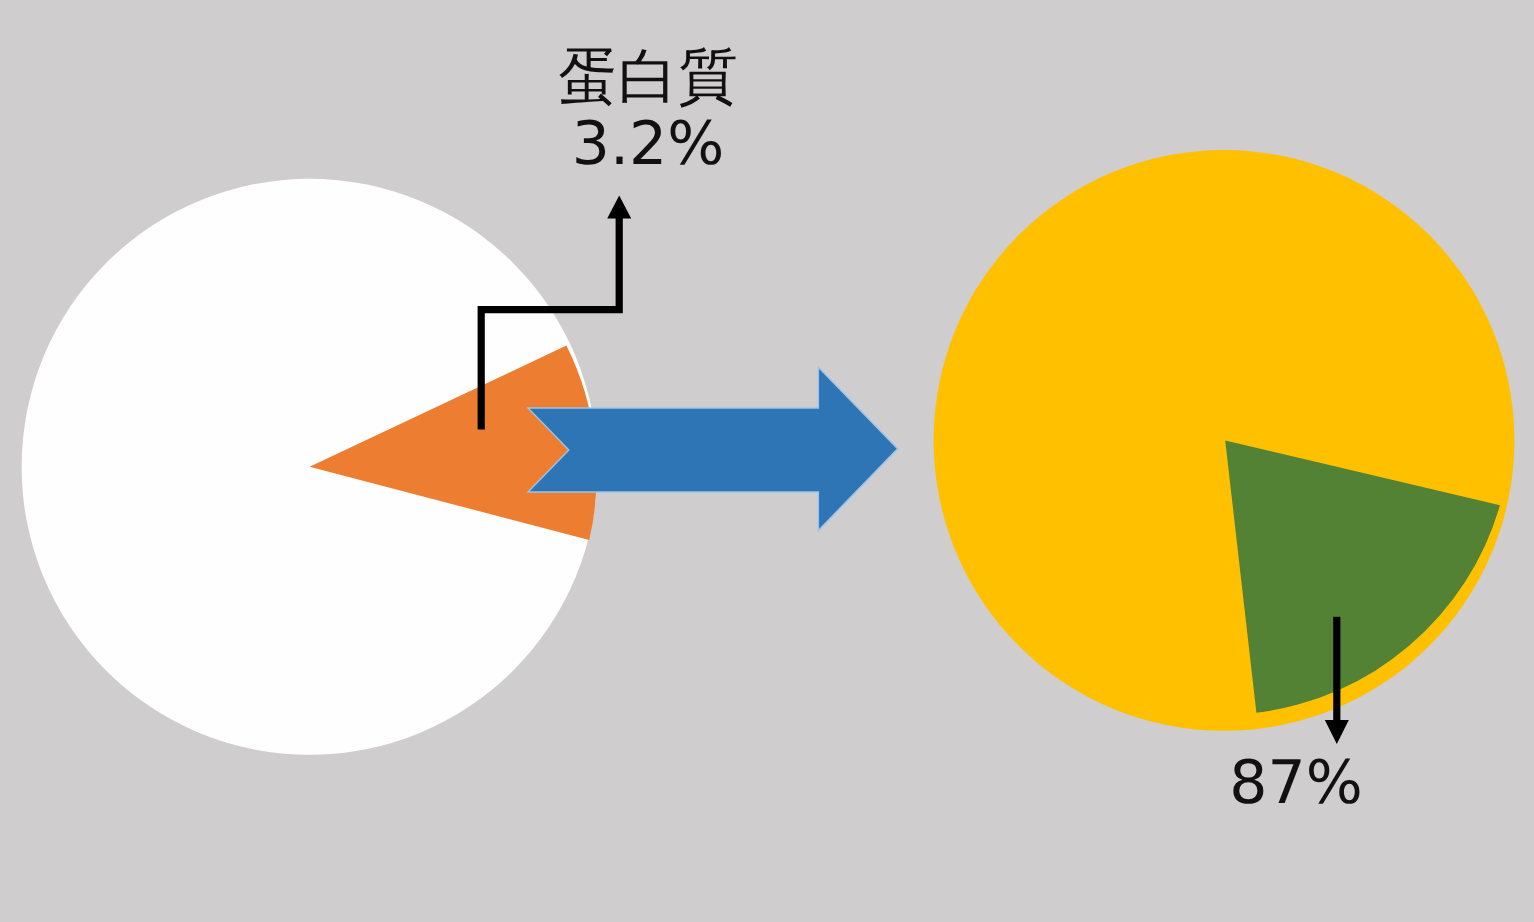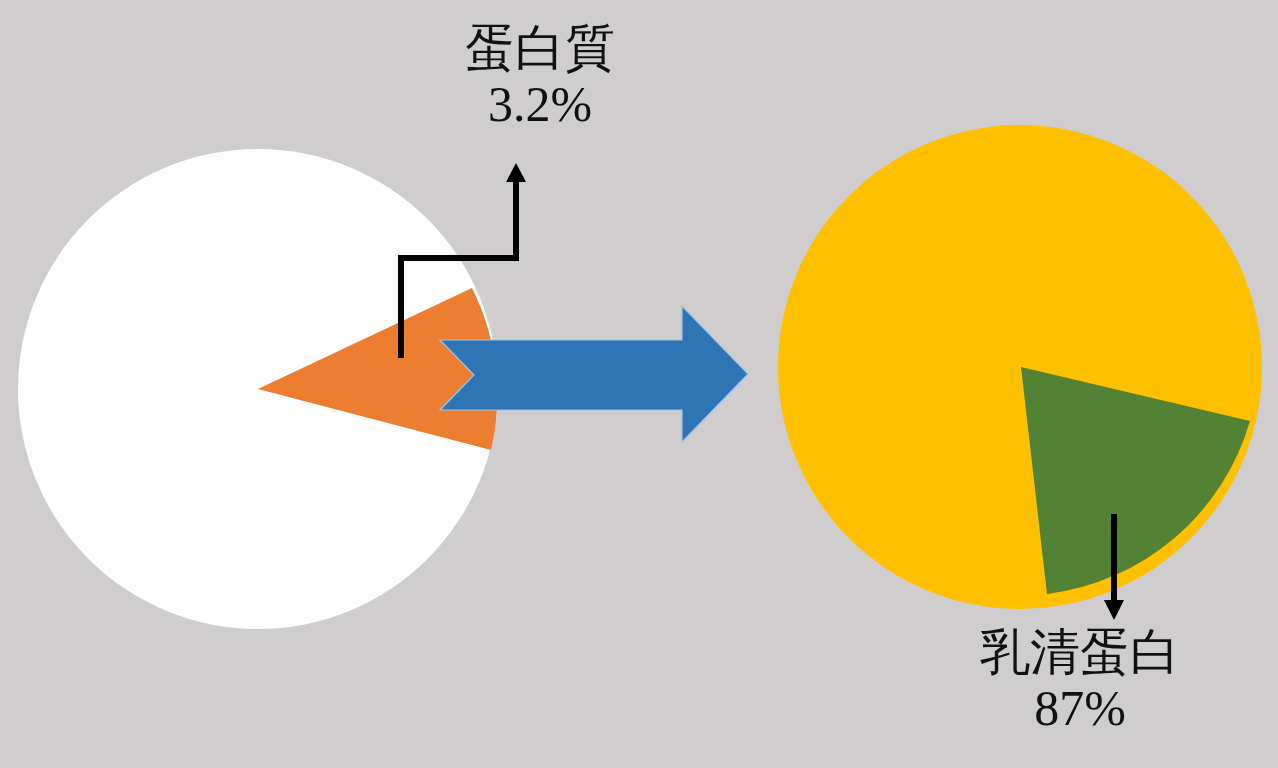--- a/index.html
+++ b/index.html
@@ -12,22 +12,22 @@
     }
     #stage { position: absolute; left: 0; top: 0; width: 1278px; height: 768px; }
     .label {
       position: absolute;
       text-align: center;
       color: #111111;
       line-height: 1.12;
       white-space: nowrap;
     }
     .label .name { display: block; font-size: 50px; }
-    .label .pct  { display: block; font-size: 50px; font-family: Liberation Serif, serif; }
-    #label-protein { left: 440px; top: 20px; width: 200px; }
+    .label .pct  { display: block; font-size: 50px; }
+    #label-protein { left: 440px; top: 36px; width: 200px; }
     #label-casein  { left: 880px; top: 200px; width: 260px; }
     #label-whey    { left: 940px; top: 624px; width: 280px; }
   </style>
 </head>
 <body>
 
 <svg id="stage" viewBox="0 0 1278 768" xmlns="http://www.w3.org/2000/svg">
 
   <g>
     <circle cx="258" cy="389" r="240" fill="#fefefe"></circle>
@@ -54,15 +54,14 @@
 
 <div class="label" id="label-protein">
   <span class="name">蛋白質</span>
   <span class="pct">3.2%</span>
 </div>
 
 <div class="label" id="label-casein">
 </div>
 
 <div class="label" id="label-whey">
-  <span class="name">乳清蛋白</span>
   <span class="pct">87%</span>
 </div>
 
 </body></html>

